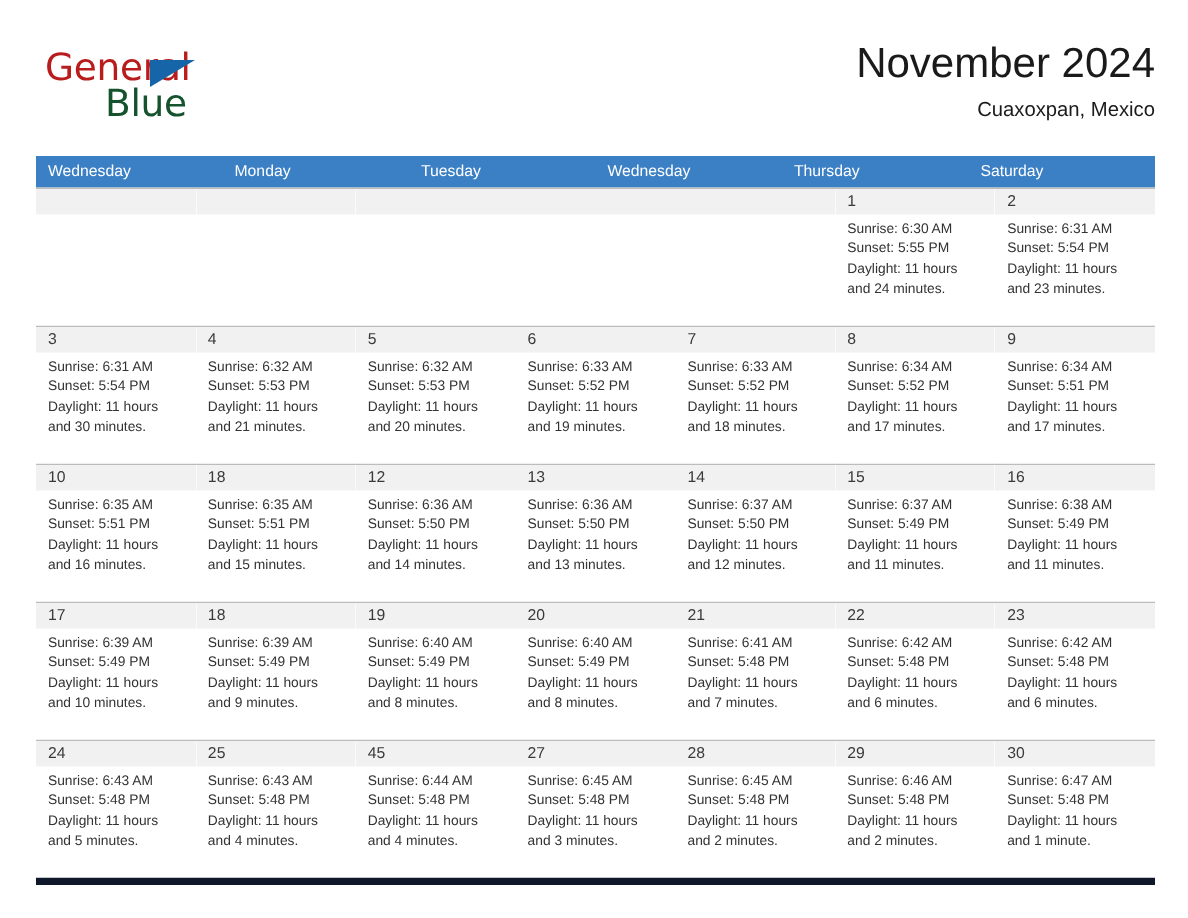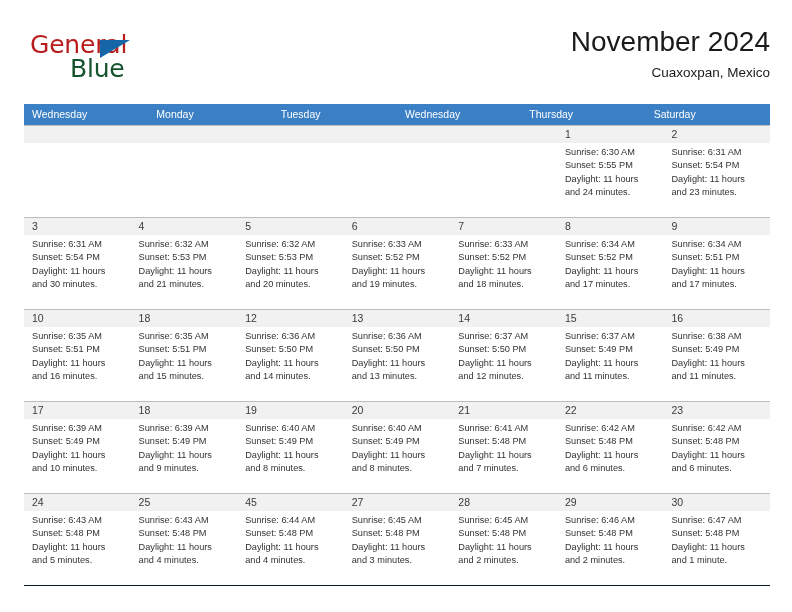--- a/index.html
+++ b/index.html
@@ -113,21 +113,21 @@
   }
   .week {
     display: flex;
     border-top: 1px solid #bcbcbc;
     height: 91px;
   }
   .week:first-of-type {
     border-top: none;
   }
   .week.last {
-    border-bottom: 1px solid #0f172a;
+    border-bottom: 5px solid #0f172a;
   }
   .day-cell {
     flex: 1 1 0;
     box-sizing: border-box;
     background: #ffffff;
     position: relative;
     overflow: hidden;
   }
   .day-num {
     background: #f1f1f1;

